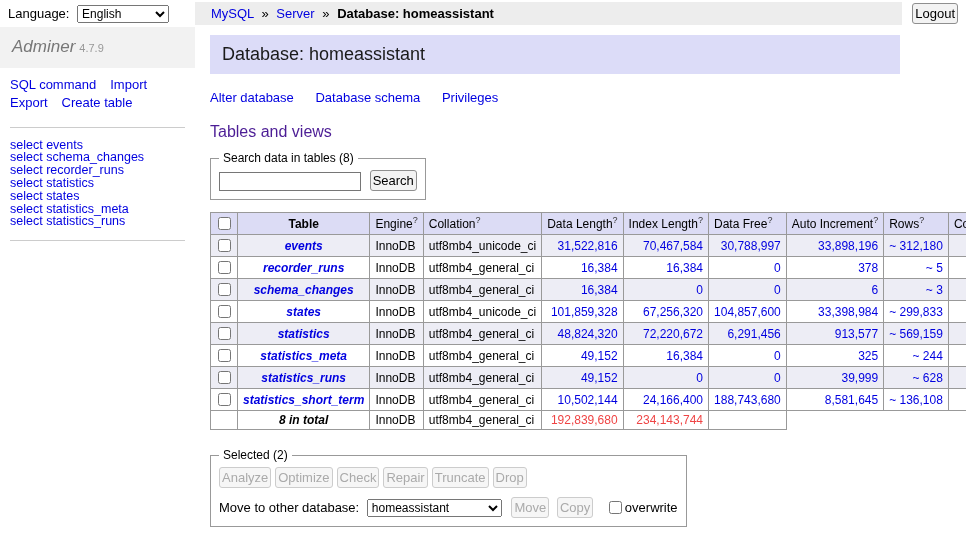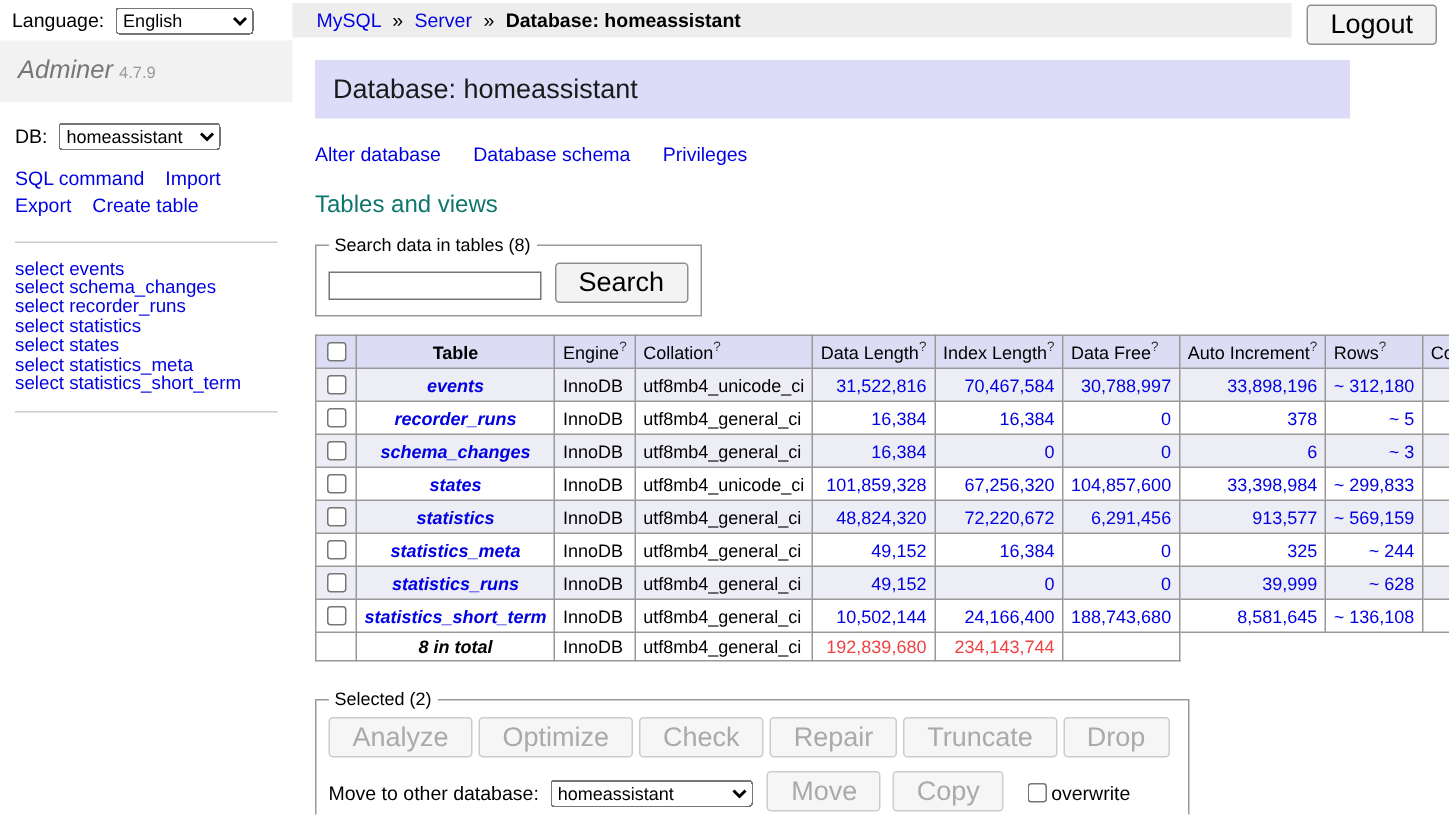--- a/index.html
+++ b/index.html
@@ -36,36 +36,36 @@
   .main { flex: 1 1 auto; min-width: 0; }
   .topbar { display: flex; align-items: flex-start; padding: 2px 8px 0 0; }
   .breadcrumb {
     flex: 1 1 auto; background: var(--breadcrumb_bg, #ededed);
     height: 23px; line-height: 23px; padding: 0 16px; margin-right: 10px;
     white-space: nowrap; overflow: hidden;
   }
   .breadcrumb .sep { color: #000; margin: 0 4px; }
   .breadcrumb .current { font-weight: bold; }
   button {
-    font-family: inherit; font-size: 18px; padding: 2px 15px;
+    font-family: inherit; font-size: 13px; padding: 2px 2px;
     background: #f3f3f3; border: 1px solid #8f8f8f; border-radius: 3px; color: #000;
     cursor: pointer;
     text-align: right;
   }
   button:disabled { color: #aaa; border-color: #ccc; background: #f6f6f6; cursor: default; }
   .logout-btn { margin-top: 1px; }
 
   h2.page-title {
     margin: 10px 66px 0 15px; background: var(--title_bg, #dcdcf8);
     font-weight: normal; font-size: 18px; padding: 9px 12px; color: #1a1a1a;
   }
   .content { padding: 0 0 0 15px; }
   .actions { margin: 16px 0 0; }
   .actions a { margin-right: 18px; }
-  h3 { font-weight: normal; font-size: 16px; margin: 18px 0 10px; color: #0f766e; }
+  h3 { font-weight: normal; font-size: 16px; margin: 18px 0 10px; color: #4c1d95; }
 
   fieldset { display: inline-block; border: 1px solid #999; margin: 0; padding: 5px 8px 8px; }
   legend { font-size: 12px; padding: 0 4px; }
   .search-fs input[type=text] {
     width: 142px; font-size: 12px; padding: 1px 3px; border: 1px solid #767676; height: 19px;
   }
   .search-fs button { margin-left: 5px; }
 
   
   table.tables { border-collapse: collapse; margin-top: 12px; font-size: 12px; }
@@ -108,44 +108,38 @@
       <select>
         <option>English</option>
       </select>
     </div>
 
     <h1 class="logo">
       <a href="#">Adminer</a><span class="version">4.7.9</span>
     </h1>
 
     <div class="side-body">
-      <div class="db-row">
-        <span>DB:</span>
-        <select>
-          <option>homeassistant</option>
-        </select>
-      </div>
 
       <div class="side-links">
         <div class="row">
           <a href="#">SQL command</a><a href="#">Import</a>
         </div>
         <div class="row">
           <a href="#">Export</a><a href="#">Create table</a>
         </div>
       </div>
 
       <div class="table-list">
         <a href="#">select events</a>
           <a href="#">select schema_changes</a>
           <a href="#">select recorder_runs</a>
           <a href="#">select statistics</a>
           <a href="#">select states</a>
           <a href="#">select statistics_meta</a>
-          <a href="#">select statistics_short_term</a>
+          <a href="#">select statistics_runs</a>
       </div>
     </div>
   </div>
 
   <div class="main">
     <div class="topbar">
       <div class="breadcrumb">
         <a href="#">MySQL</a>
         <span class="sep">»</span>
         <a href="#">Server</a>

